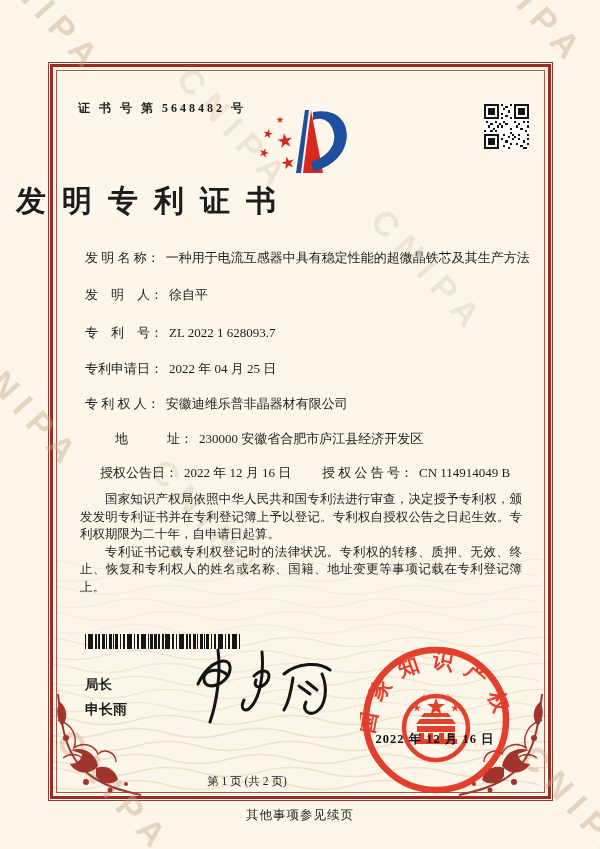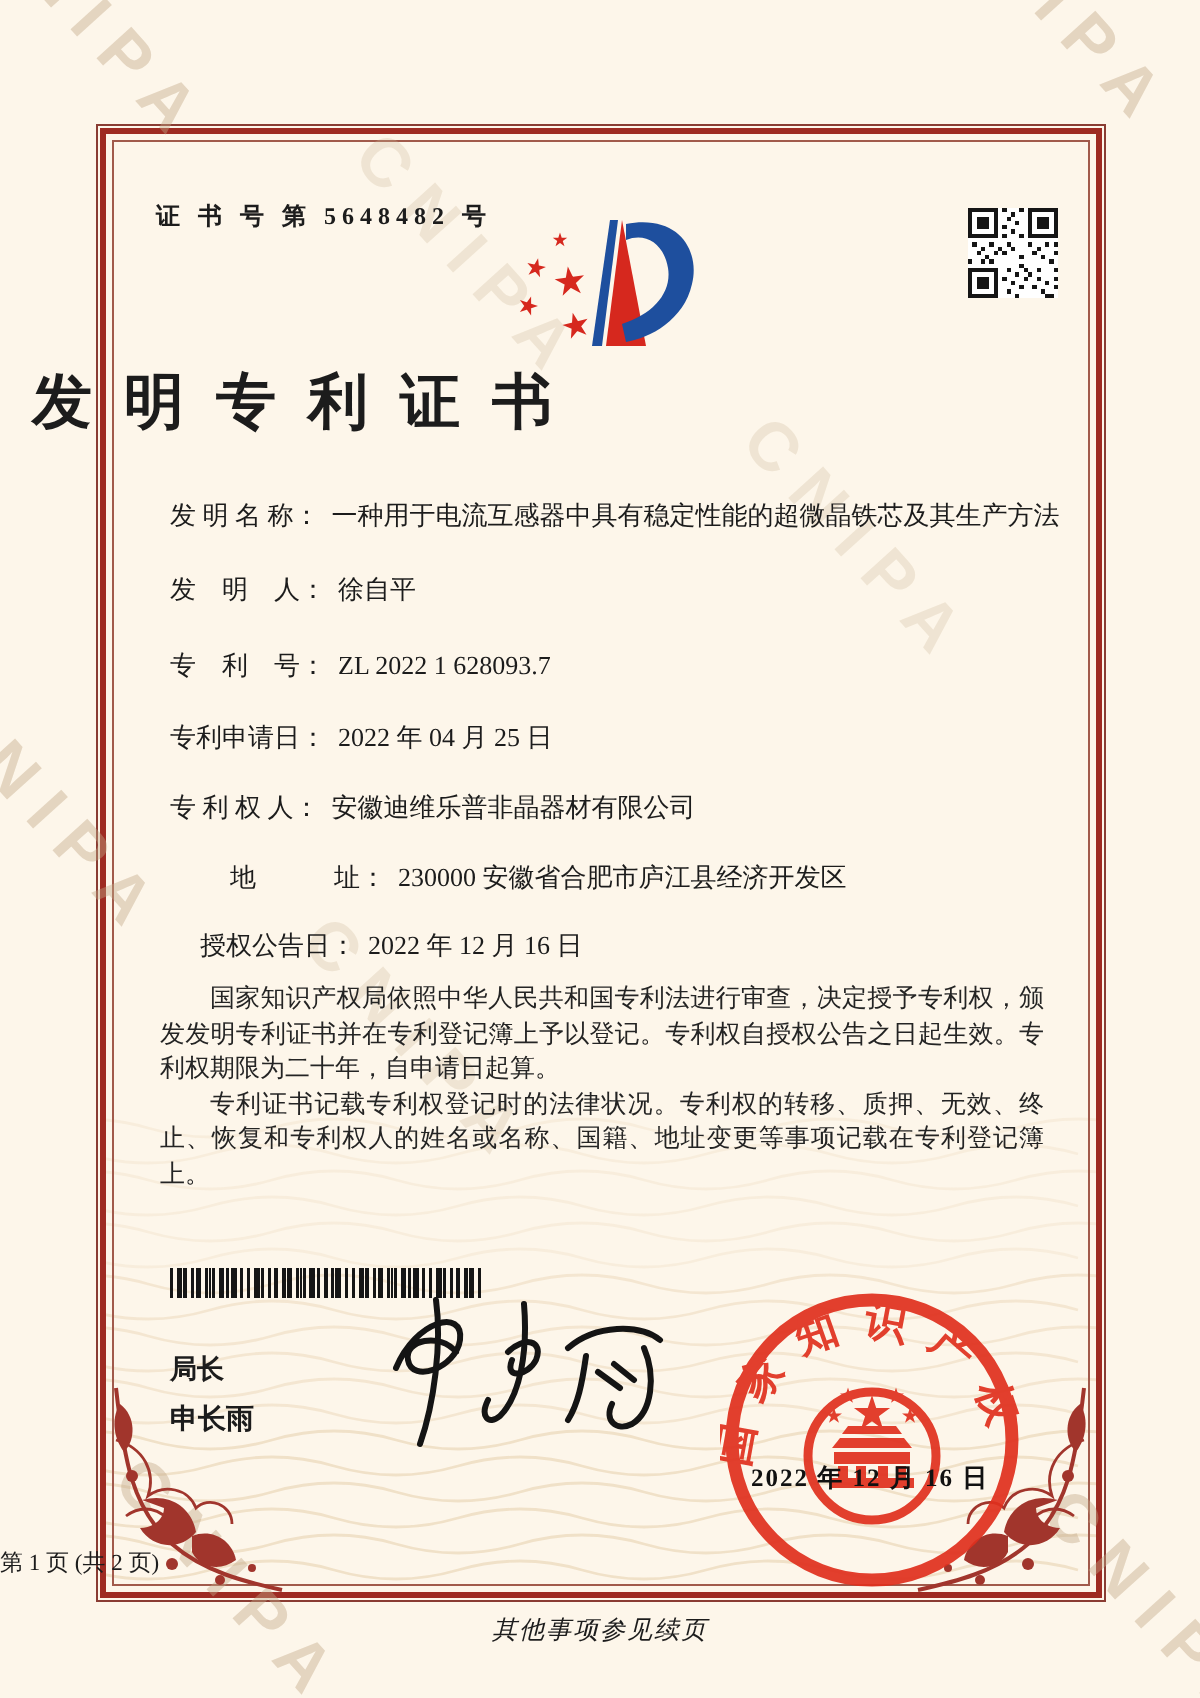--- a/index.html
+++ b/index.html
@@ -48,23 +48,23 @@
     background-image:
       repeating-linear-gradient(90deg,#151515 0 1.5px,transparent 1.5px 3.5px),
       repeating-linear-gradient(90deg,#151515 0 1px,transparent 1px 6.5px),
       repeating-linear-gradient(90deg,transparent 0 4.5px,#151515 4.5px 6px,transparent 6px 13px);}
   .director{left:85px;top:676px;font-size:13.5px;font-weight:bold;z-index:4;}
   .director-name{left:85px;top:701px;font-size:14px;font-weight:bold;z-index:4;}
   .signature{left:180px;top:642px;z-index:4;}
   .seal{left:360px;top:644px;z-index:4;}
   .seal-date{left:364px;top:731px;width:142px;text-align:center;font-size:12.5px;
              font-weight:bold;color:#111;letter-spacing:1px;z-index:5;}
-  .page-num{left:0;top:774px;width:494px;text-align:left;font-size:11.5px;z-index:4;}
+  .page-num{left:0;top:774px;width:494px;text-align:center;font-size:11.5px;z-index:4;}
   .cont-note{left:0;top:807px;width:600px;text-align:center;font-size:12.5px;z-index:3;
-             letter-spacing:1px;font-style:italic;}
+             letter-spacing:1px;}
 
   .flourish{z-index:2;}
   .flourish.right{transform:scaleX(-1);}
   .waves{left:52px;top:556px;z-index:0;}
 </style>
 </head>
 <body>
 
 <span class="wm" style="left:-30px;top:-8px;">CNIPA</span>
 <span class="wm" style="left:452px;top:-16px;">CNIPA</span>
@@ -191,20 +191,23 @@
   <span class="lbl">专利申请日：</span><span class="val">2022 年 04 月 25 日</span>
 </div>
 <div class="row" style="top:395px;">
   <span class="lbl">专 利 权 人：</span><span class="val">安徽迪维乐普非晶器材有限公司</span>
 </div>
 <div class="row" style="top:430px;margin-left:30px;">
   <span class="lbl">地　　　址：</span><span class="val">230000  安徽省合肥市庐江县经济开发区</span>
 </div>
 <div class="row" style="top:464px;margin-left:15px;">
   <span class="lbl">授权公告日：</span><span class="val">2022 年 12 月 16 日</span>
+  <span class="pair2">
+    <span class="lbl">授 权 公 告 号：</span><span class="val">CN 114914049 B</span>
+  </span>
 </div>
 
 <div class="legal">
   <p>国家知识产权局依照中华人民共和国专利法进行审查，决定授予专利权，颁发发明专利证书并在专利登记簿上予以登记。专利权自授权公告之日起生效。专利权期限为二十年，自申请日起算。</p>
   <p>专利证书记载专利权登记时的法律状况。专利权的转移、质押、无效、终止、恢复和专利权人的姓名或名称、国籍、地址变更等事项记载在专利登记簿上。</p>
 </div>
 
 <div class="abs barcode"></div>
 
 <div class="abs director">局长</div>

